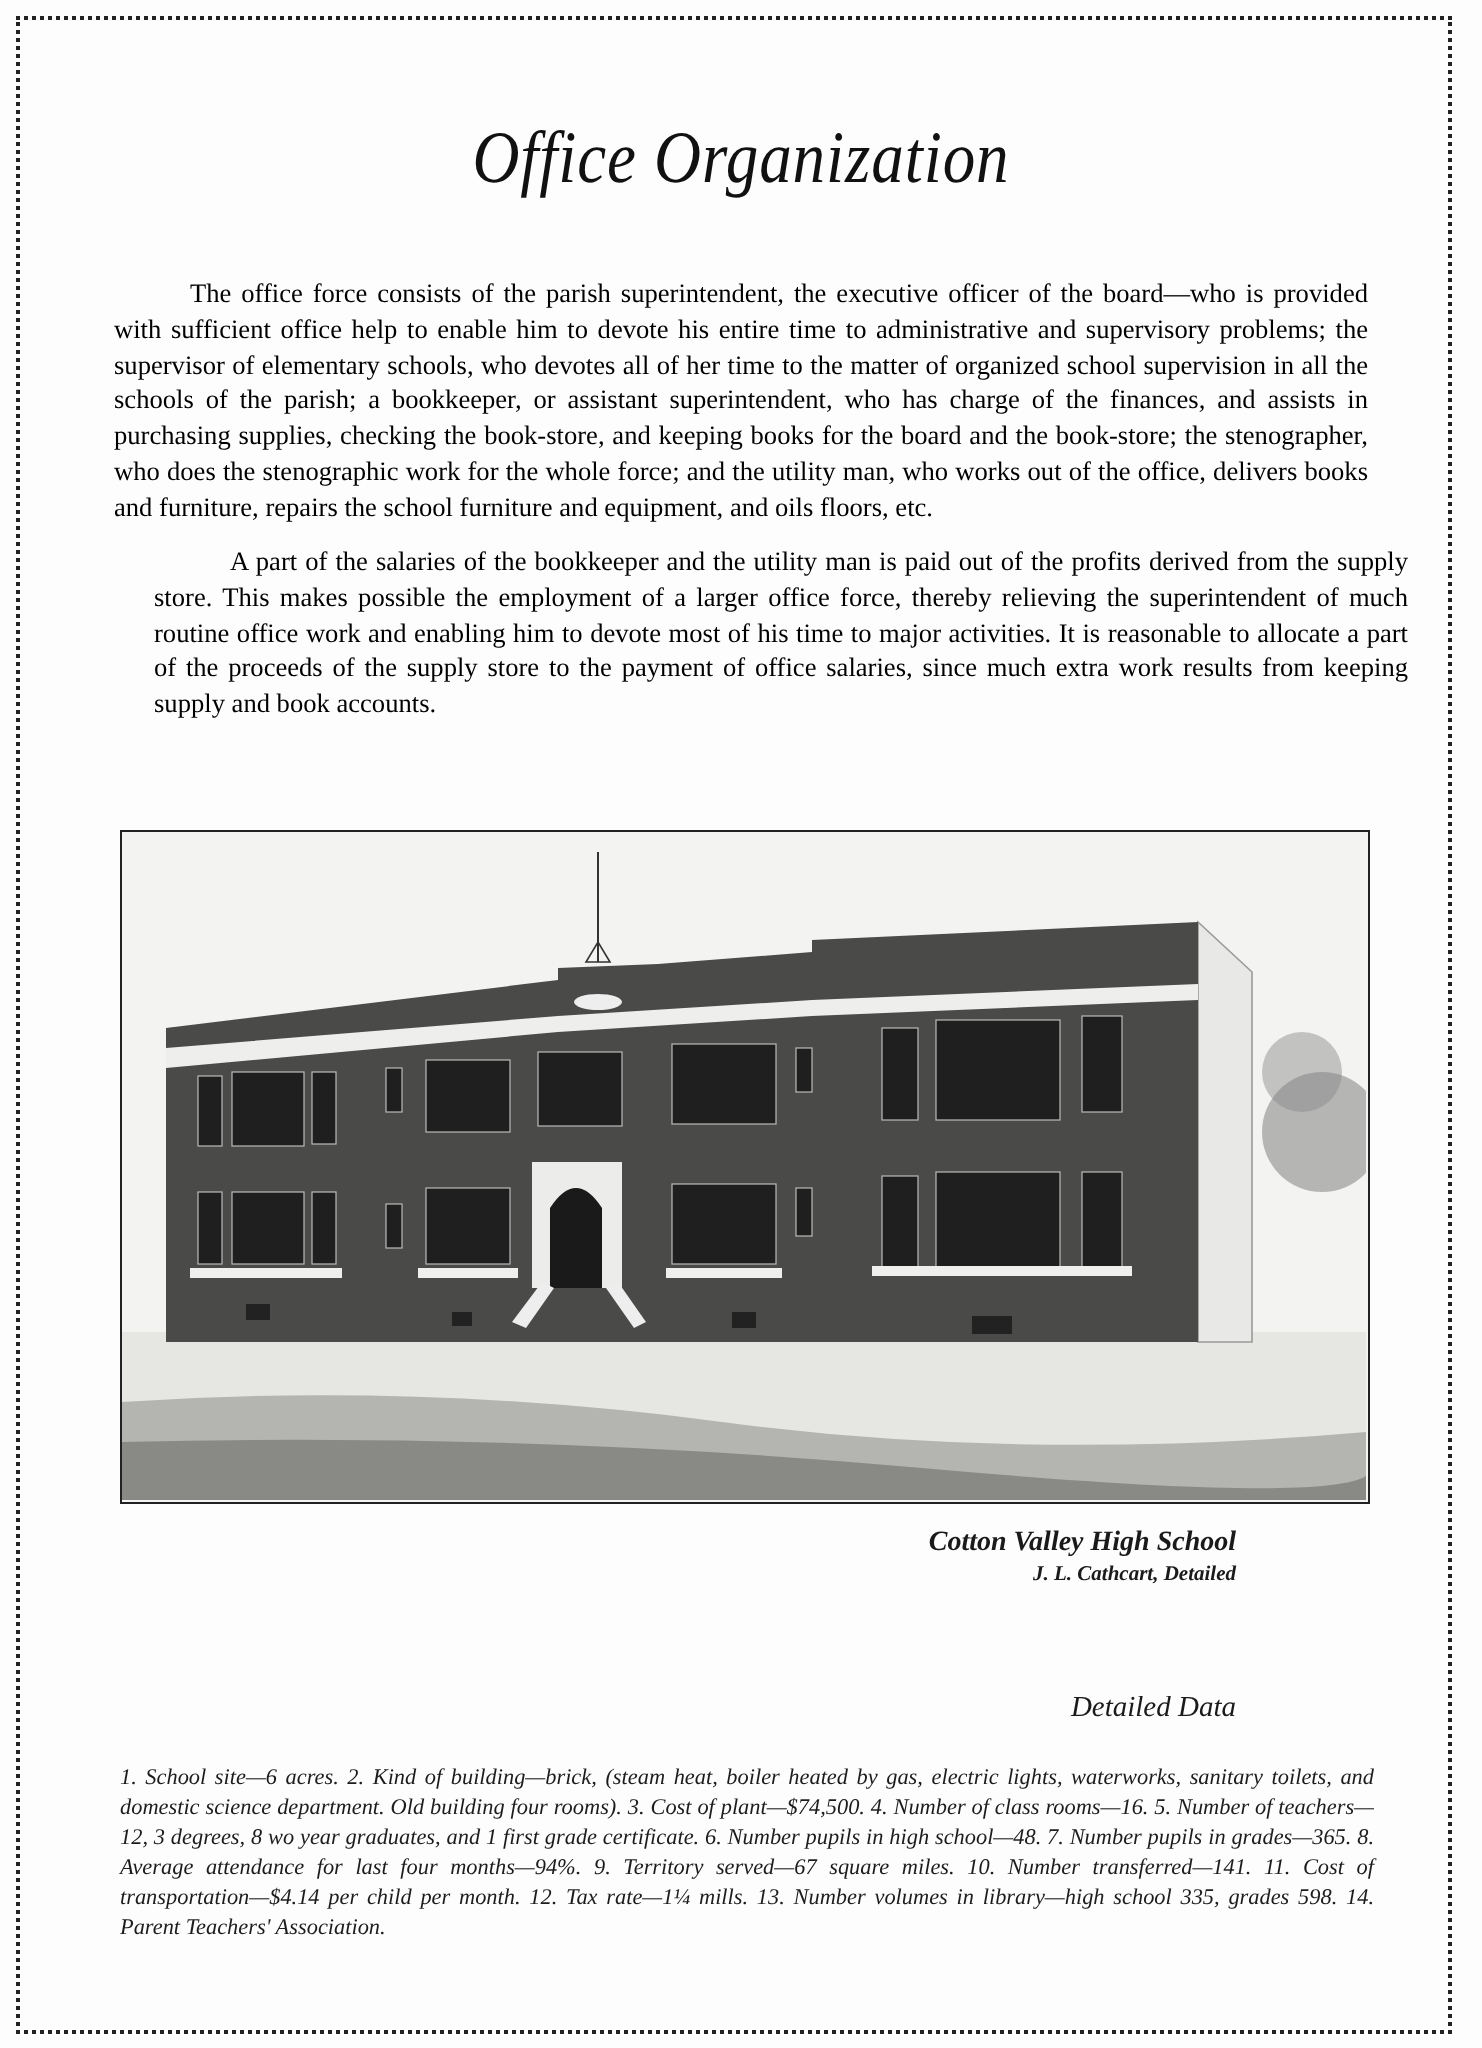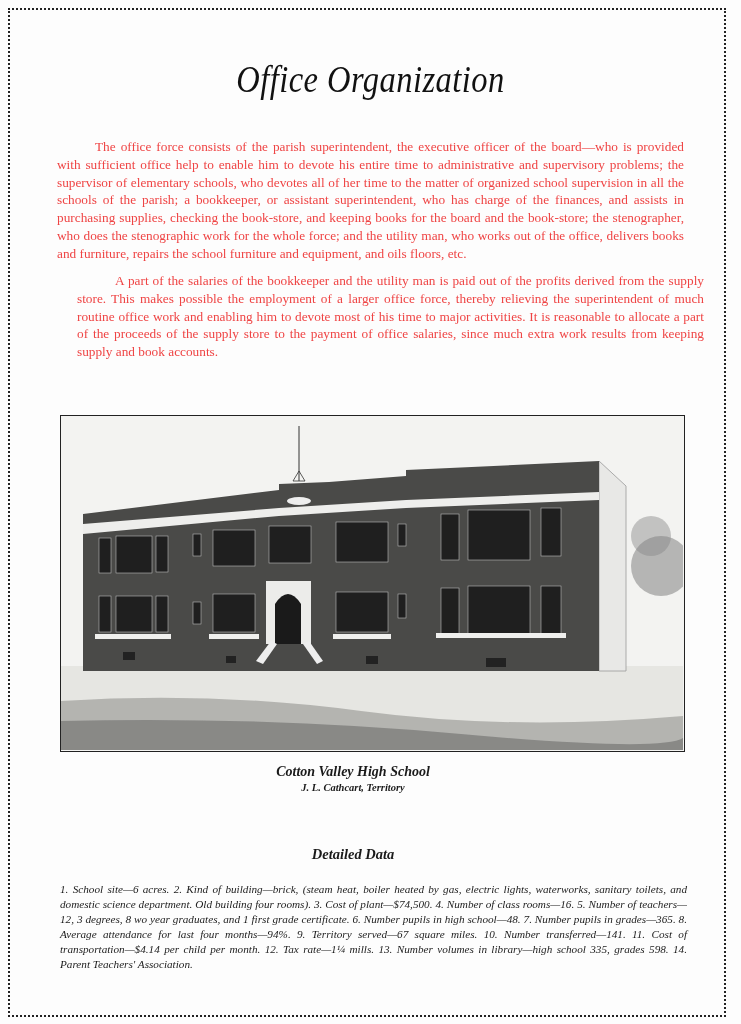--- a/index.html
+++ b/index.html
@@ -1,27 +1,27 @@
 <!DOCTYPE html>
 <html><head>
 <meta charset="utf-8">
 <style>
   html, body { margin:0; padding:0; }
   body { width:741px; height:1024px; background:#fdfdfd; position:relative; overflow:hidden; font-family:"Liberation Serif","DejaVu Serif",serif; color:#1a1a1a; }
   .frame { position:absolute; left:8px; top:8px; width:718px; height:1009px; border:2px dotted #222; box-sizing:border-box; }
   .title { position:absolute; left:0; width:741px; top:58px; text-align:center; font-style:italic; font-size:37px; letter-spacing:0.5px; transform:scaleX(0.88); color:#111; }
-  .body-text { position:absolute; left:57px; width:627px; font-size:13.3px; line-height:17.8px; text-align:justify; color:#ef4444; }
+  .body-text { position:absolute; left:57px; width:627px; font-size:13.3px; line-height:17.8px; text-align:justify; color:#000000; }
   .p1 { top:138px; }
   .p2 { top:272px;margin-left:20px; }
   .body-text p { margin:0; text-indent:38px; text-align:justify; }
   .photo { position:absolute; left:60px; top:415px; width:625px; height:337px; border:1.5px solid #222; box-sizing:border-box; background:#f4f4f2; overflow:hidden; }
-  .caption { position:absolute; left:0; width:618px; text-align:center; font-style:italic; font-weight:bold;margin-left:44px; }
+  .caption { position:absolute; left:0; width:618px; text-align:right; font-style:italic; font-weight:bold; }
   .cap1 { top:764px; font-size:14px; }
   .cap2 { top:782px; font-size:10.5px; }
-  .cap3 { top:846px; font-size:14.5px; font-weight:bold; }
+  .cap3 { top:846px; font-size:14.5px; font-weight:normal; }
   .data-text { position:absolute; left:60px; width:627px; top:882px; font-size:11.2px; line-height:15px; font-style:italic; text-align:justify; color:#1c1c1c; }
 </style>
 </head>
 <body>
 
 <div class="frame"></div>
 
 <div class="title">Office Organization</div>
 
 <div class="body-text p1">
@@ -94,16 +94,16 @@
     <g fill="#222">
         <rect x="62" y="236" width="12" height="8"></rect>
         <rect x="165" y="240" width="10" height="7"></rect>
         <rect x="305" y="240" width="12" height="8"></rect>
         <rect x="425" y="242" width="20" height="9"></rect>
       </g>
   </svg>
 </div>
 
 <div class="caption cap1">Cotton Valley High School</div>
-<div class="caption cap2">J. L. Cathcart, Territory</div>
+<div class="caption cap2">J. L. Cathcart, Detailed</div>
 
 <div class="caption cap3">Detailed Data</div>
 <div class="data-text">1. School site—6 acres. 2. Kind of building—brick, (steam heat, boiler heated by gas, electric lights, waterworks, sanitary toilets, and domestic science department. Old building four rooms). 3. Cost of plant—$74,500. 4. Number of class rooms—16. 5. Number of teachers—12, 3 degrees, 8 wo year graduates, and 1 first grade certificate. 6. Number pupils in high school—48. 7. Number pupils in grades—365. 8. Average attendance for last four months—94%. 9. Territory served—67 square miles. 10. Number transferred—141. 11. Cost of transportation—$4.14 per child per month. 12. Tax rate—1¼ mills. 13. Number volumes in library—high school 335, grades 598. 14. Parent Teachers' Association.</div>
 
 </body></html>

